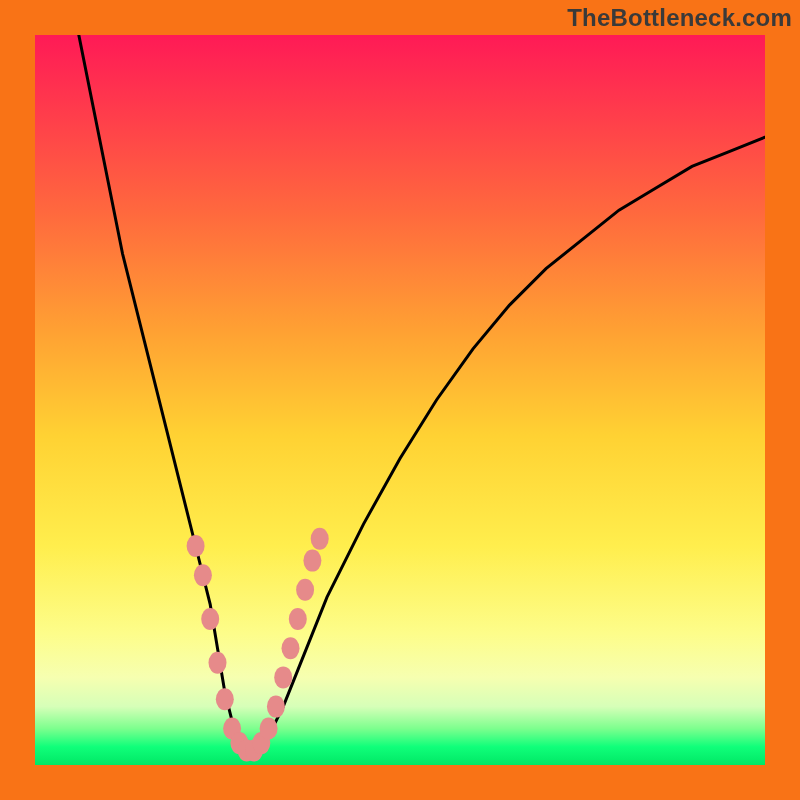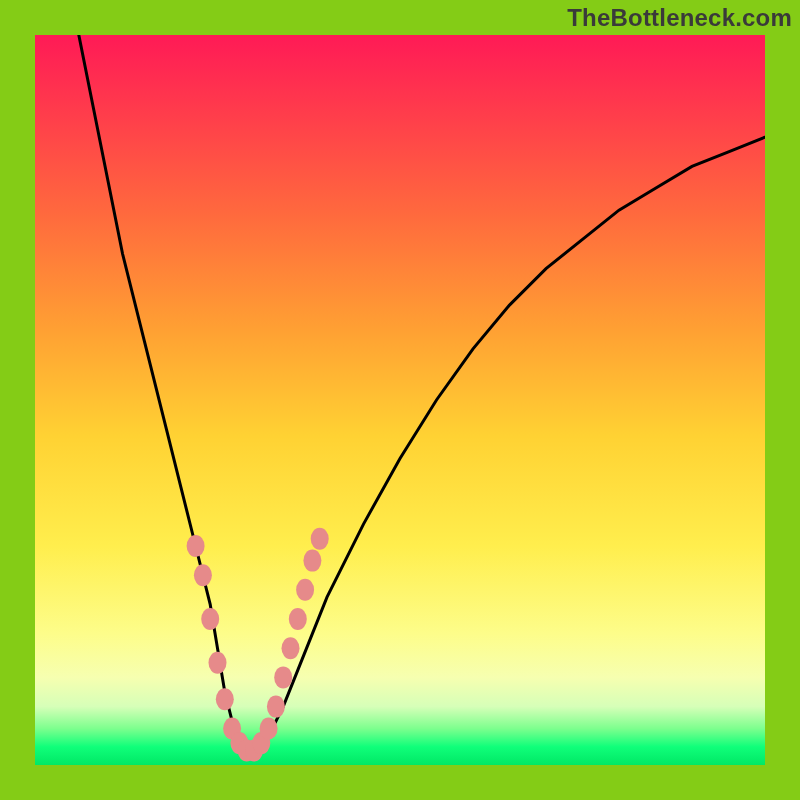--- a/index.html
+++ b/index.html
@@ -8,21 +8,21 @@
     width: 800px;
     height: 800px;
     background: #000;
     font-family: Arial, Helvetica, sans-serif;
     overflow: hidden;
   }
   .outer {
     position: relative;
     width: 800px;
     height: 800px;
-    background: #84cc16;
+    background: #f97316;
   }
   .plot {
     position: absolute;
     left: 35px;
     top: 35px;
     width: 730px;
     height: 730px;
     overflow: hidden;
   }
   .gradient {

